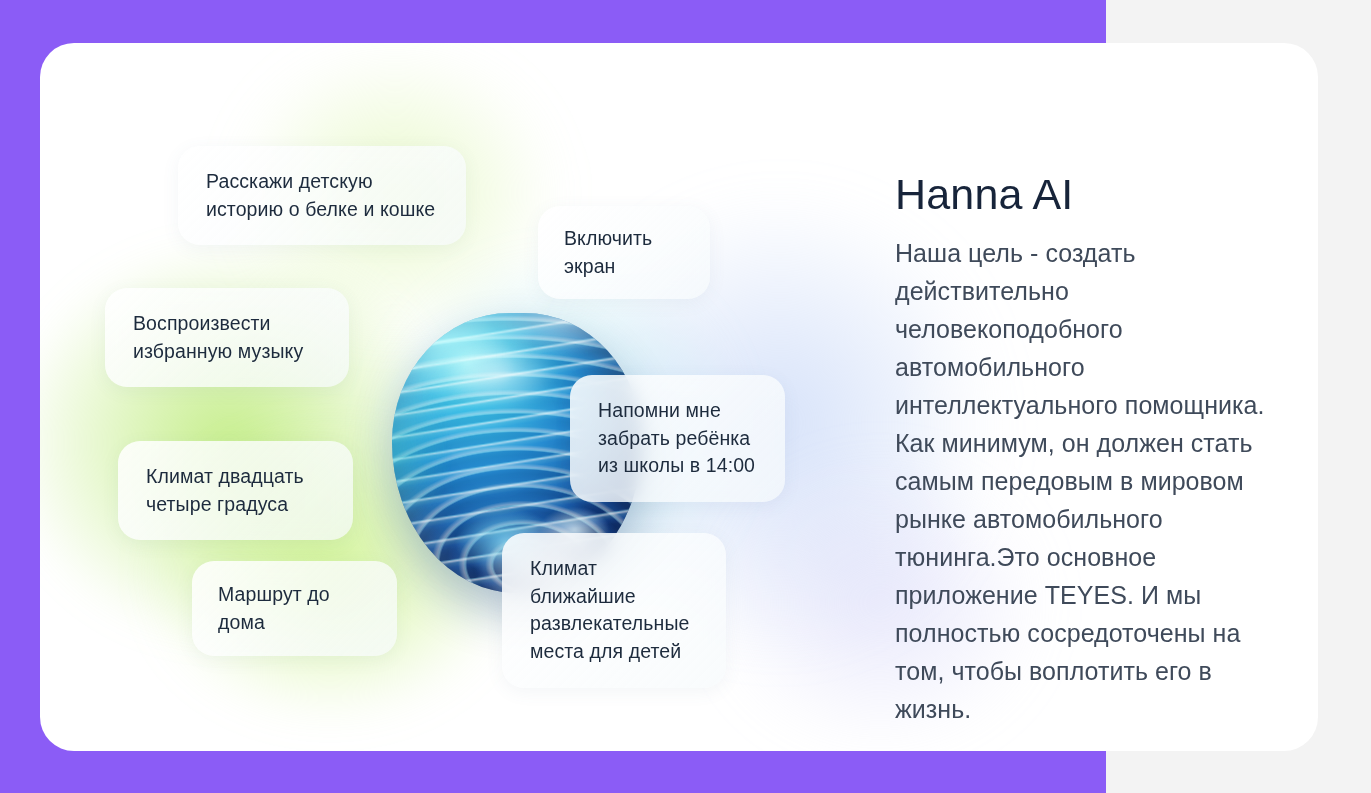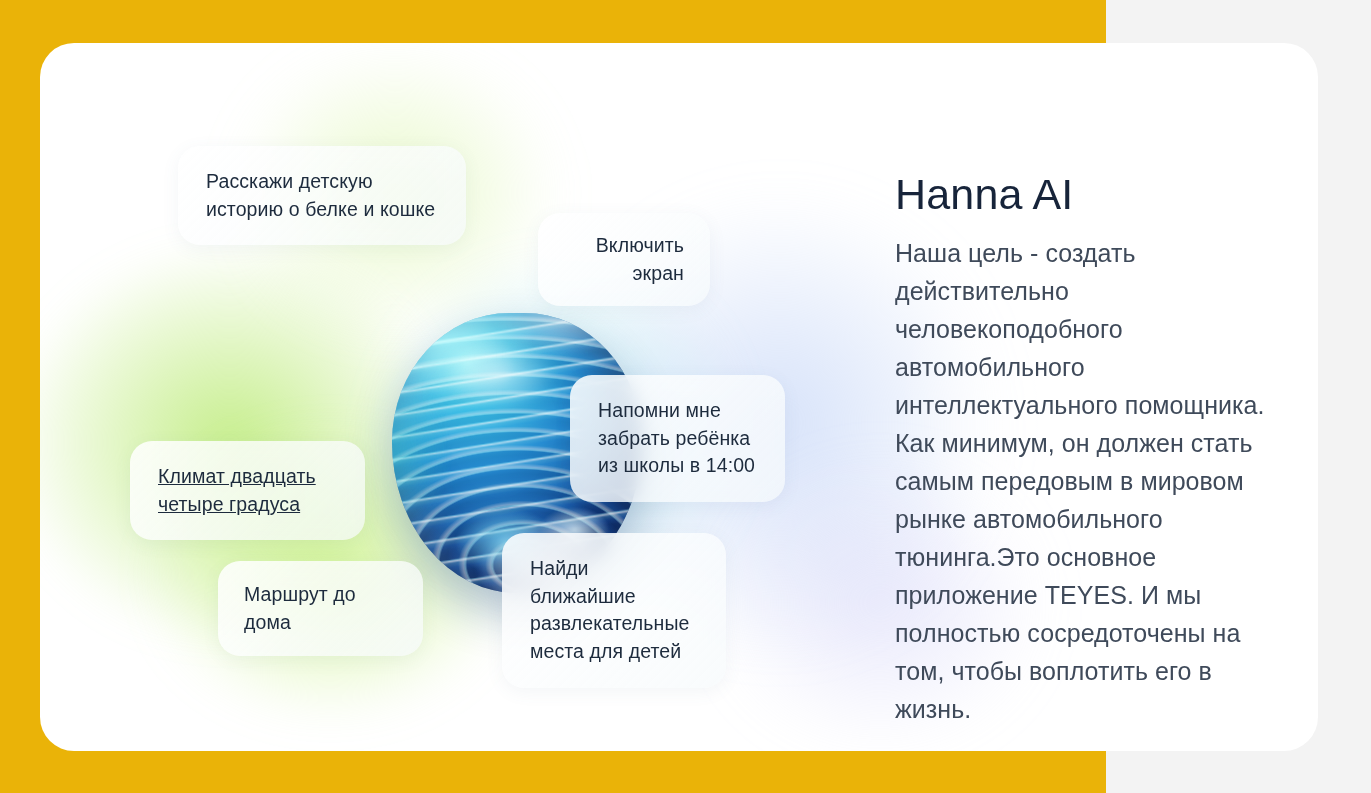--- a/index.html
+++ b/index.html
@@ -9,21 +9,21 @@
     height: 793px;
     overflow: hidden;
     background: #f3f3f3;
     font-family: "Liberation Sans", sans-serif;
   }
 
   #stage {
     position: relative;
     width: 1106px;
     height: 793px;
-    background: #eab308;
+    background: #8b5cf6;
   }
 
   
   .card {
     position: absolute;
     left: 40px;
     top: 43px;
     width: 1278px;
     height: 708px;
     border-radius: 34px;
@@ -181,25 +181,25 @@
     line-height: 1.42;
     letter-spacing: 0.1px;
     background: linear-gradient(135deg, rgba(255,255,255,0.86), rgba(246,250,252,0.72));
     backdrop-filter: blur(9px);
     -webkit-backdrop-filter: blur(9px);
     box-shadow: 0 4px 18px rgba(80,110,140,0.07);
     white-space: pre-line;
   }
 
   .bubble-story     { left: 138px; top: 103px;  width: 288px; }
-  .bubble-screen    { left: 498px; top: 170px;  width: 172px; padding: 19px 26px; text-align: right; }
+  .bubble-screen    { left: 498px; top: 163px;  width: 172px; padding: 19px 26px; }
   .bubble-music     { left: 65px;  top: 245px;  width: 244px; }
   .bubble-remind    { left: 530px; top: 308px;  width: 215px; margin-top: 24px; }
-  .bubble-climate   { left: 90px;  top: 398px;  width: 235px; text-decoration: underline; }
-  .bubble-route     { left: 178px; top: 518px;  width: 205px; padding: 20px 26px; }
+  .bubble-climate   { left: 78px;  top: 398px;  width: 235px; }
+  .bubble-route     { left: 152px; top: 518px;  width: 205px; padding: 20px 26px; }
   .bubble-places    { left: 462px; top: 490px;  width: 224px; }
 
   
   .right-col {
     position: absolute;
     left: 855px;
     top: 130px;
     width: 400px;
   }
   .brand-title {
@@ -239,27 +239,29 @@
         <div class="orb-rings2"></div>
         <div class="orb-swirl"></div>
         <div class="orb-swirl2"></div>
         <div class="orb-gloss"></div>
       </div>
     </div>
 
     <div class="bubble bubble-story">Расскажи детскую
 историю о белке и кошке</div>
     <div class="bubble bubble-screen">Включить экран</div>
+    <div class="bubble bubble-music">Воспроизвести
+избранную музыку</div>
     <div class="bubble bubble-remind">Напомни мне
 забрать ребёнка
 из школы в 14:00</div>
     <div class="bubble bubble-climate">Климат двадцать
 четыре градуса</div>
     <div class="bubble bubble-route">Маршрут до дома</div>
-    <div class="bubble bubble-places">Найди ближайшие
+    <div class="bubble bubble-places">Климат ближайшие
 развлекательные
 места для детей</div>
 
     <div class="right-col">
       <div class="brand-title">Hanna AI</div>
       <div class="brand-desc">Наша цель - создать действительно человекоподобного автомобильного интеллектуального помощника. Как минимум, он должен стать самым передовым в мировом рынке автомобильного тюнинга.Это основное приложение TEYES. И мы полностью сосредоточены на том, чтобы воплотить его в жизнь.</div>
     </div>
 
   </div>
 </div>

